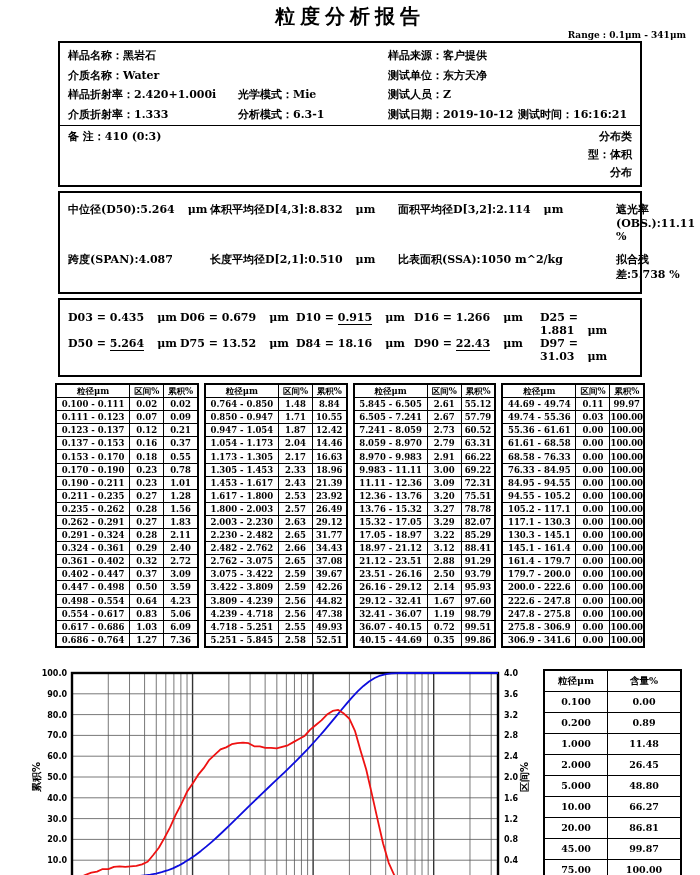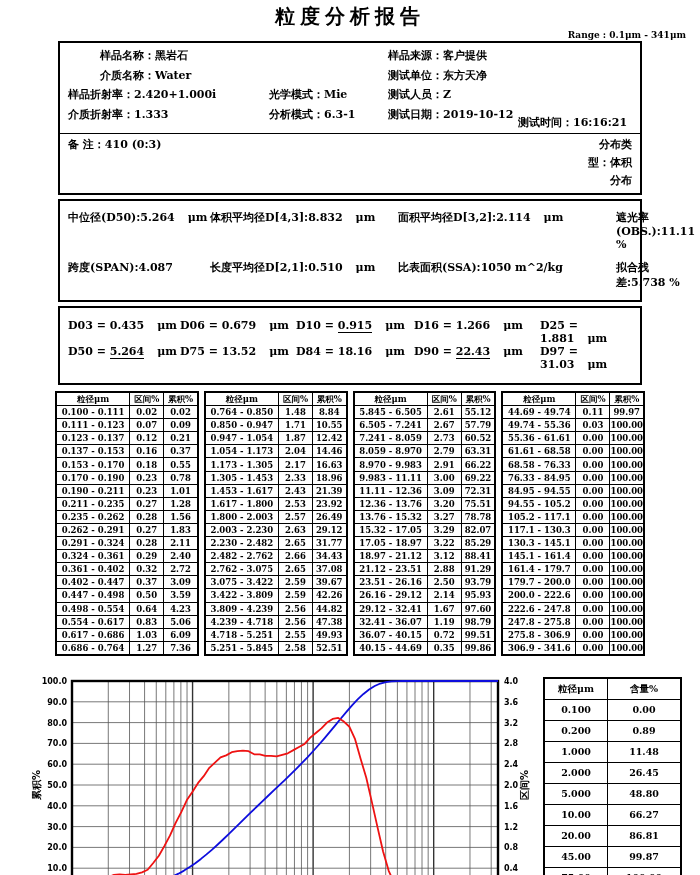--- a/index.html
+++ b/index.html
@@ -6,21 +6,21 @@
   body{width:700px;height:875px;color:#000;
        font-family:"DejaVu Serif","Liberation Serif",serif;}
   .page{position:relative;width:700px;height:875px;overflow:hidden;background:#fff;}
 
   .title{margin:3px 0 0;text-align:center;font-size:20px;font-weight:bold;letter-spacing:5px;}
   .range{text-align:right;margin:0 14px 1px 0;font-size:9px;font-weight:bold;}
 
   .box{margin:0 58px 4px;border:2px solid #000;font-size:11px;font-weight:bold;}
 
   .igrid{display:grid;grid-template-columns:170px 150px 130px 1fr;padding:3px 8px 1px;line-height:19.5px;}
-  .igrid .c1{grid-column:1/3;margin-left:32px;} .igrid .c2{grid-column:2/3;margin-left:31px;} .igrid .c3{grid-column:3/5;} .igrid .c4{grid-column:4/5;margin-top:8px;}
+  .igrid .c1{grid-column:1/3;} .igrid .c2{grid-column:2/3;} .igrid .c3{grid-column:3/5;} .igrid .c4{grid-column:4/5;}
   .igrid .g1{grid-column:1/2;} .igrid .g3{grid-column:3/4;}
   .iremark{display:grid;grid-template-columns:170px 150px 130px 1fr;border-top:1.5px solid #000;
            padding:2px 8px 3px;line-height:18px;gap:23px;}
   .iremark .rml{grid-column:1/4;} .iremark .rdt{grid-column:4/5;text-align:right;}
 
   .stats{display:grid;grid-template-columns:142px 188px 218px 1fr;row-gap:9px;padding:9px 8px 10px;}
   .dgrid{display:grid;grid-template-columns:112px 116px 118px 126px 1fr;padding:11px 8px 12px;}
   .unit{margin-left:13px;}
   .u{border-bottom:1.5px solid #000;}
 

